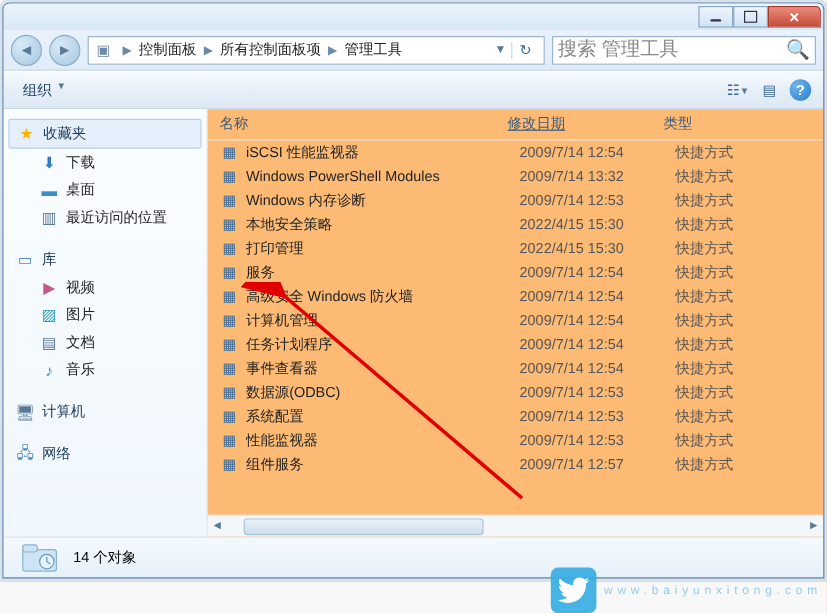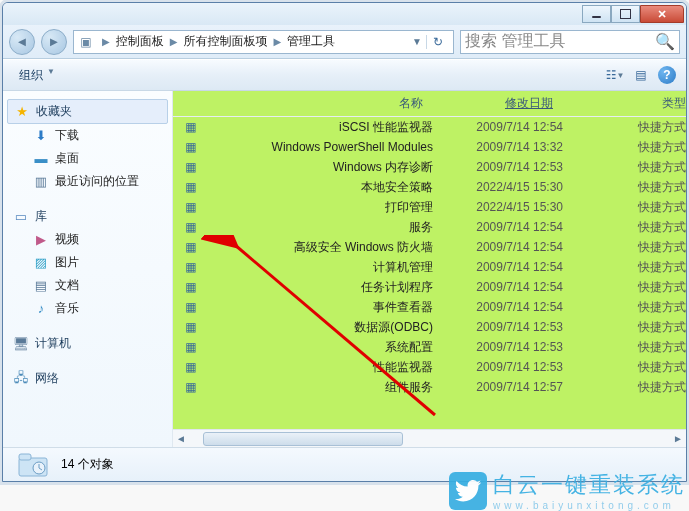--- a/index.html
+++ b/index.html
@@ -48,21 +48,21 @@
 .desktop{color:#3a8fc7;}
 .recent{color:#5a7a98;}
 .lib{color:#5a8bc0;}
 .vid{color:#c05a8a;}
 .pic{color:#2d9fc7;}
 .doc{color:#5a7a98;}
 .mus{color:#3a8fc7;}
 .comp{color:#5a7a98;}
 .net{color:#4a8ab8;}
 
-.filepane { flex:1; background:#bef264; display:flex; flex-direction:column; position:relative;text-align:right;}
+.filepane { flex:1; background:#fdba74; display:flex; flex-direction:column; position:relative;}
 .filehead { display:flex; font-size:12px; color:#3a5a7a; border-bottom:1px solid #e6edf4; height:26px; align-items:center;}
 .col-name { width:250px; padding-left:10px;}
 .col-date { width:130px;text-decoration:underline;}
 .col-type { flex:1;}
 .filelist { flex:1; overflow:hidden; font-size:12px;}
 .row { display:flex; align-items:center; height:20px; padding-left:10px;}
 .ricon{width:16px;height:16px;margin-right:6px;display:inline-flex;align-items:center;justify-content:center;font-size:12px;color:#3a6a9a;}
 .rname{width:228px; color:#222; white-space:nowrap; overflow:hidden;}
 .rdate{width:130px; color:#555;}
 .rtype{flex:1; color:#555;}
@@ -306,16 +306,15 @@
   <line x1="240" y1="180" x2="40" y2="10" stroke="#e00000" stroke-width="3" marker-end="url(#ah)"></line>
 </svg>
 
 <div class="watermark">
   <div class="bird">
     <svg width="26" height="22" viewBox="0 0 26 22">
         <path fill="#fff" d="M26 2.6c-1 .4-2 .7-3 .8 1.1-.6 2-1.7 2.4-2.9-1 .6-2.2 1-3.4 1.3C21 .7 19.6 0 18 0c-3 0-5.4 2.4-5.4 5.4 0 .4 0 .8.1 1.2C8.2 6.4 4.2 4.2 1.6.9c-.5.8-.7 1.7-.7 2.7 0 1.9 1 3.5 2.4 4.5-.9 0-1.7-.3-2.4-.7v.1c0 2.6 1.9 4.8 4.3 5.3-.4.1-.9.2-1.4.2-.3 0-.7 0-1-.1.7 2.1 2.7 3.7 5 3.8-1.8 1.4-4.1 2.3-6.6 2.3H0c2.4 1.5 5.2 2.4 8.2 2.4 9.8 0 15.2-8.1 15.2-15.2v-.7c1-.7 1.9-1.7 2.6-2.7z"></path>
       </svg>
   </div>
   <div>
-    <span>白云一键重装系统</span>
     <span class="sub">www.baiyunxitong.com</span>
   </div>
 </div>
 
 </body></html>

